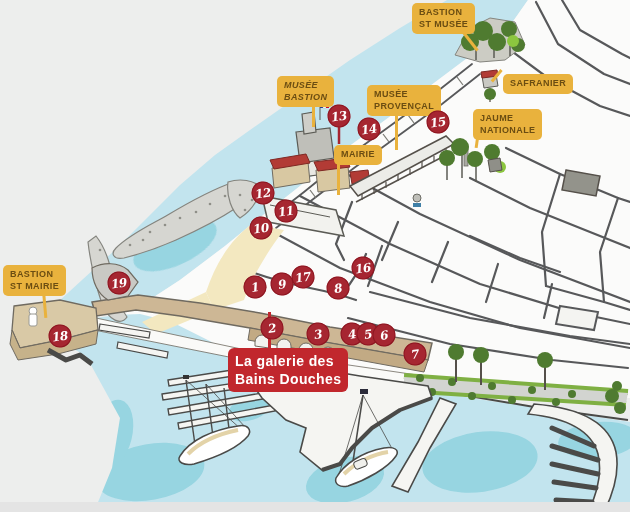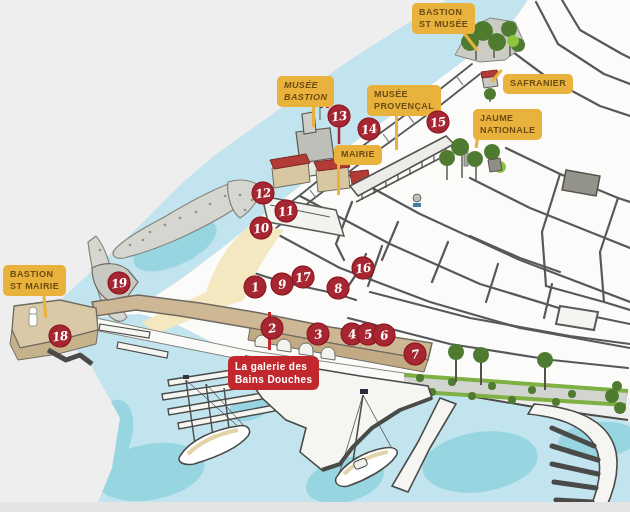--- a/index.html
+++ b/index.html
@@ -5,21 +5,21 @@
   html,body{margin:0;padding:0;background:#e4e4e4;}
   .stage{position:relative;width:630px;height:502px;overflow:hidden;background:#ffffff;
          font-family:"Liberation Sans",sans-serif;}
   .stage svg{position:absolute;left:0;top:0;z-index:0;}
   .tail{position:absolute;width:3px;transform-origin:top center;z-index:1;}
   .map-label{position:absolute;z-index:2;border-radius:5px;padding:4px 7px;
              font-weight:bold;font-size:9px;line-height:1.3;letter-spacing:.4px;
              text-align:left;white-space:nowrap;}
   .map-label span{display:block;}
   .map-label.yellow{background:#E9B23D;color:#6B4D12;}
-  .map-label.red{background:#C1272D;color:#FFFFFF;font-size:10px;border-radius:6px;margin-top:8px;}
+  .map-label.red{background:#C1272D;color:#FFFFFF;font-size:14px;border-radius:6px;}
   .marker{position:absolute;z-index:3;width:23px;height:23px;border-radius:50%;
           background:#A62631;box-shadow:inset 0 0 0 1px rgba(120,10,20,.55);
           color:#fff;display:flex;align-items:center;justify-content:center;
           font-family:"DejaVu Serif",serif;font-style:italic;font-weight:bold;
           font-size:12px;transform:translate(-50%,-50%) rotate(-8deg);letter-spacing:-.5px;}
 </style>
 </head>
 <body>
 
 <div class="stage">

